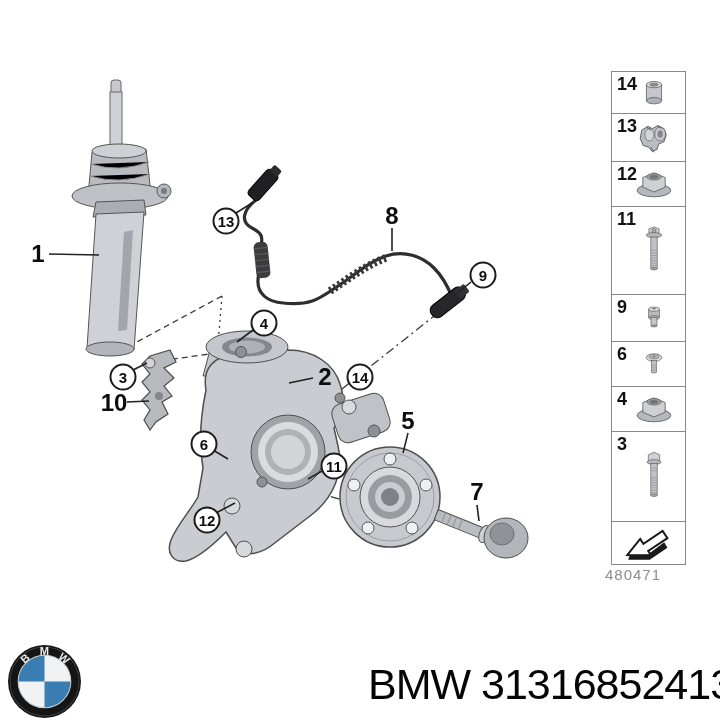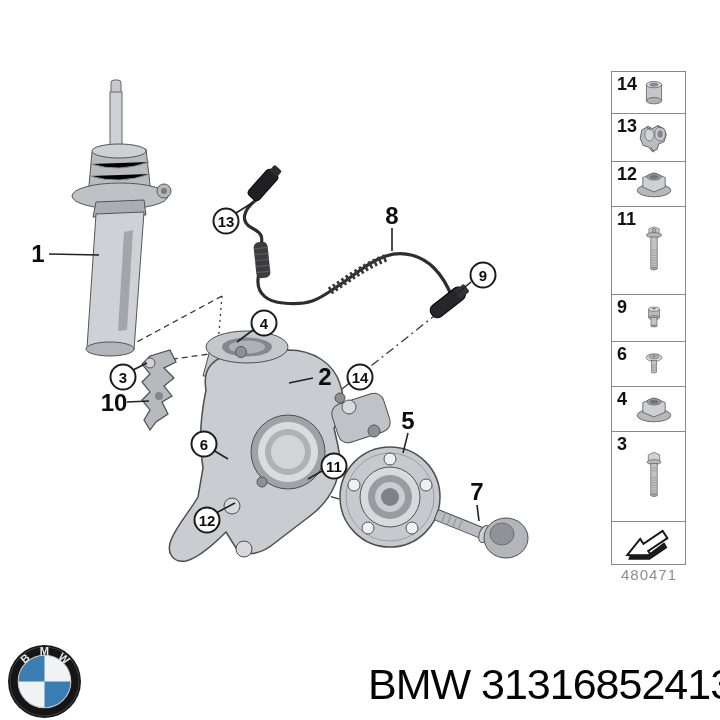--- a/index.html
+++ b/index.html
@@ -15,21 +15,21 @@
   .callout.circled{width:27px;height:27px;line-height:24px;font-size:15px;
      border:2px solid #1c1c1c;border-radius:50%;background:#ffffff;box-sizing:border-box;}
   
   .sidebar{position:absolute;left:611px;top:71px;width:75px;height:494px;
      border:1px solid #8a8a8a;background:#fff;box-sizing:border-box;z-index:4;}
   .sb-cell{position:relative;border-bottom:1px solid #8a8a8a;box-sizing:border-box;
      display:flex;align-items:center;justify-content:center;}
   .sb-cell:last-child{border-bottom:none;}
   .sb-num{position:absolute;left:5px;top:2px;font-size:18px;font-weight:bold;color:#111;}
   .sb-icon{margin-left:10px;display:flex;align-items:center;justify-content:center;}
-  .sb-code{position:absolute;left:605px;top:566px;width:88px;text-align:center;
+  .sb-code{position:absolute;left:605px;top:566px;width:88px;
      font-size:15px;color:#8d8d8d;letter-spacing:1px;z-index:4;}
   
   .footer-title{position:absolute;left:368px;top:660px;font-size:43px;color:#050505;
      letter-spacing:-1px;white-space:nowrap;z-index:6;}
   .logo-wrap{position:absolute;left:7px;top:644px;width:75px;height:75px;z-index:6;}
 </style>
 </head>
 <body>
 
 <div class="screen">

